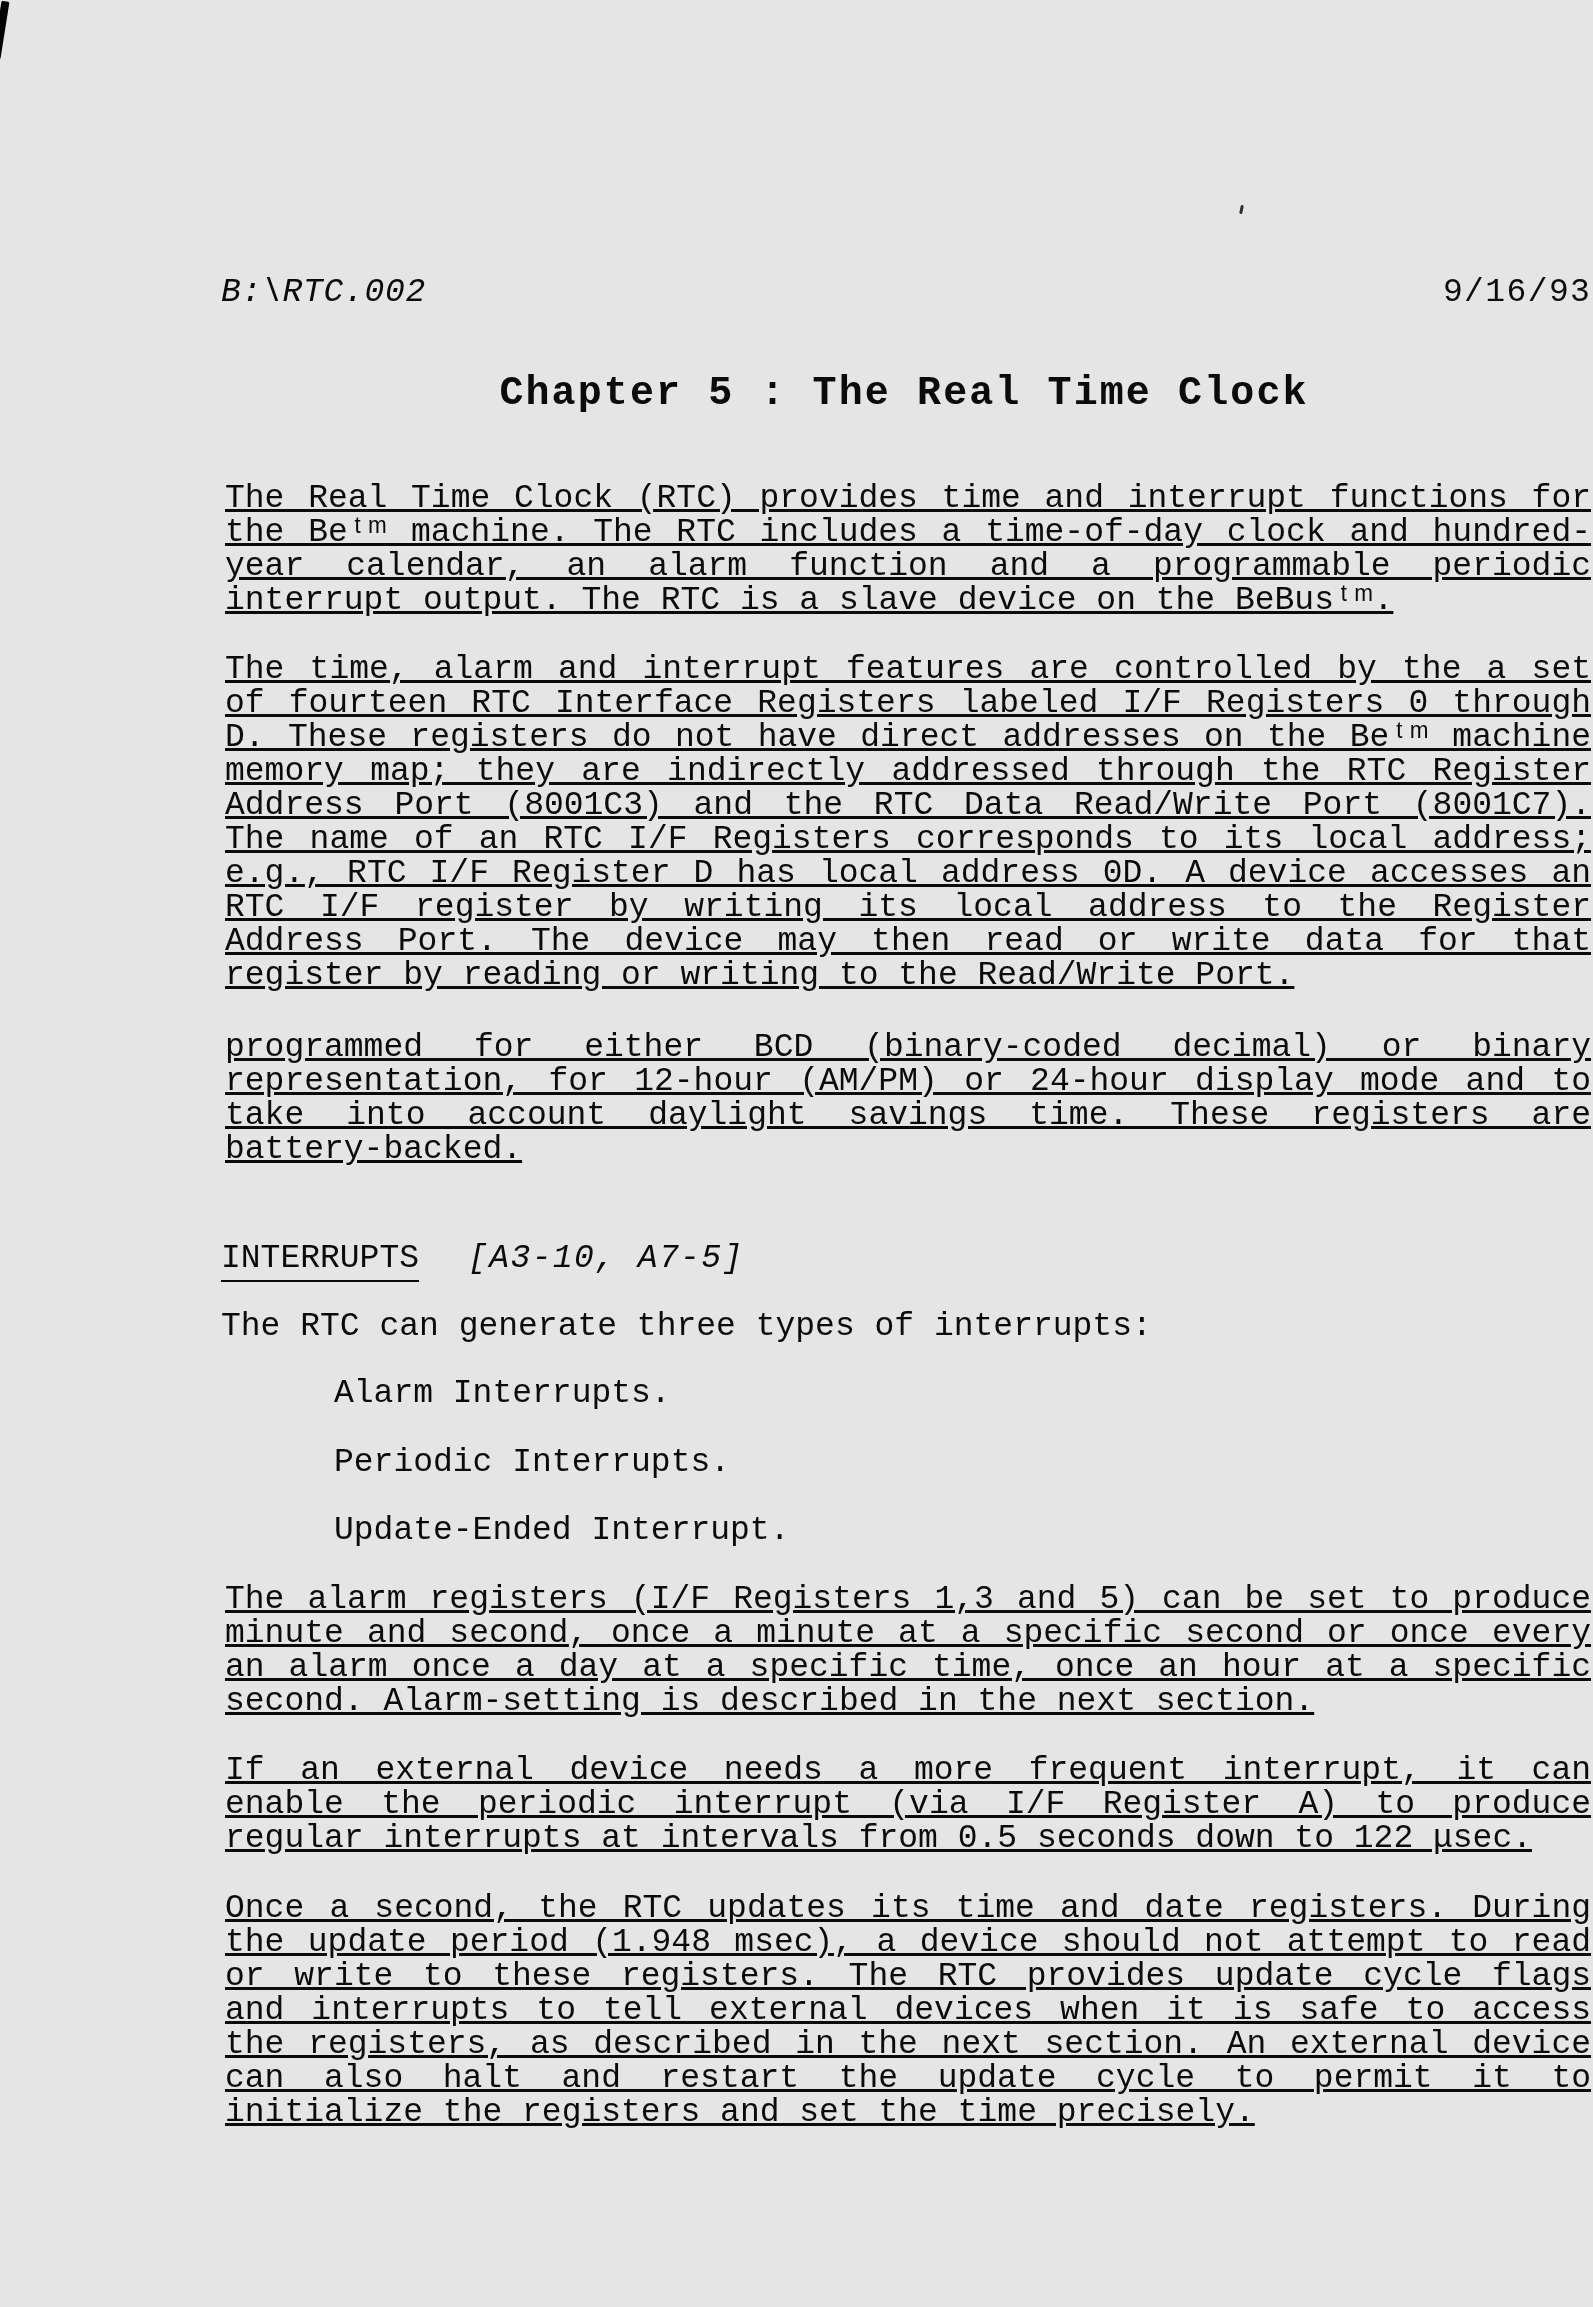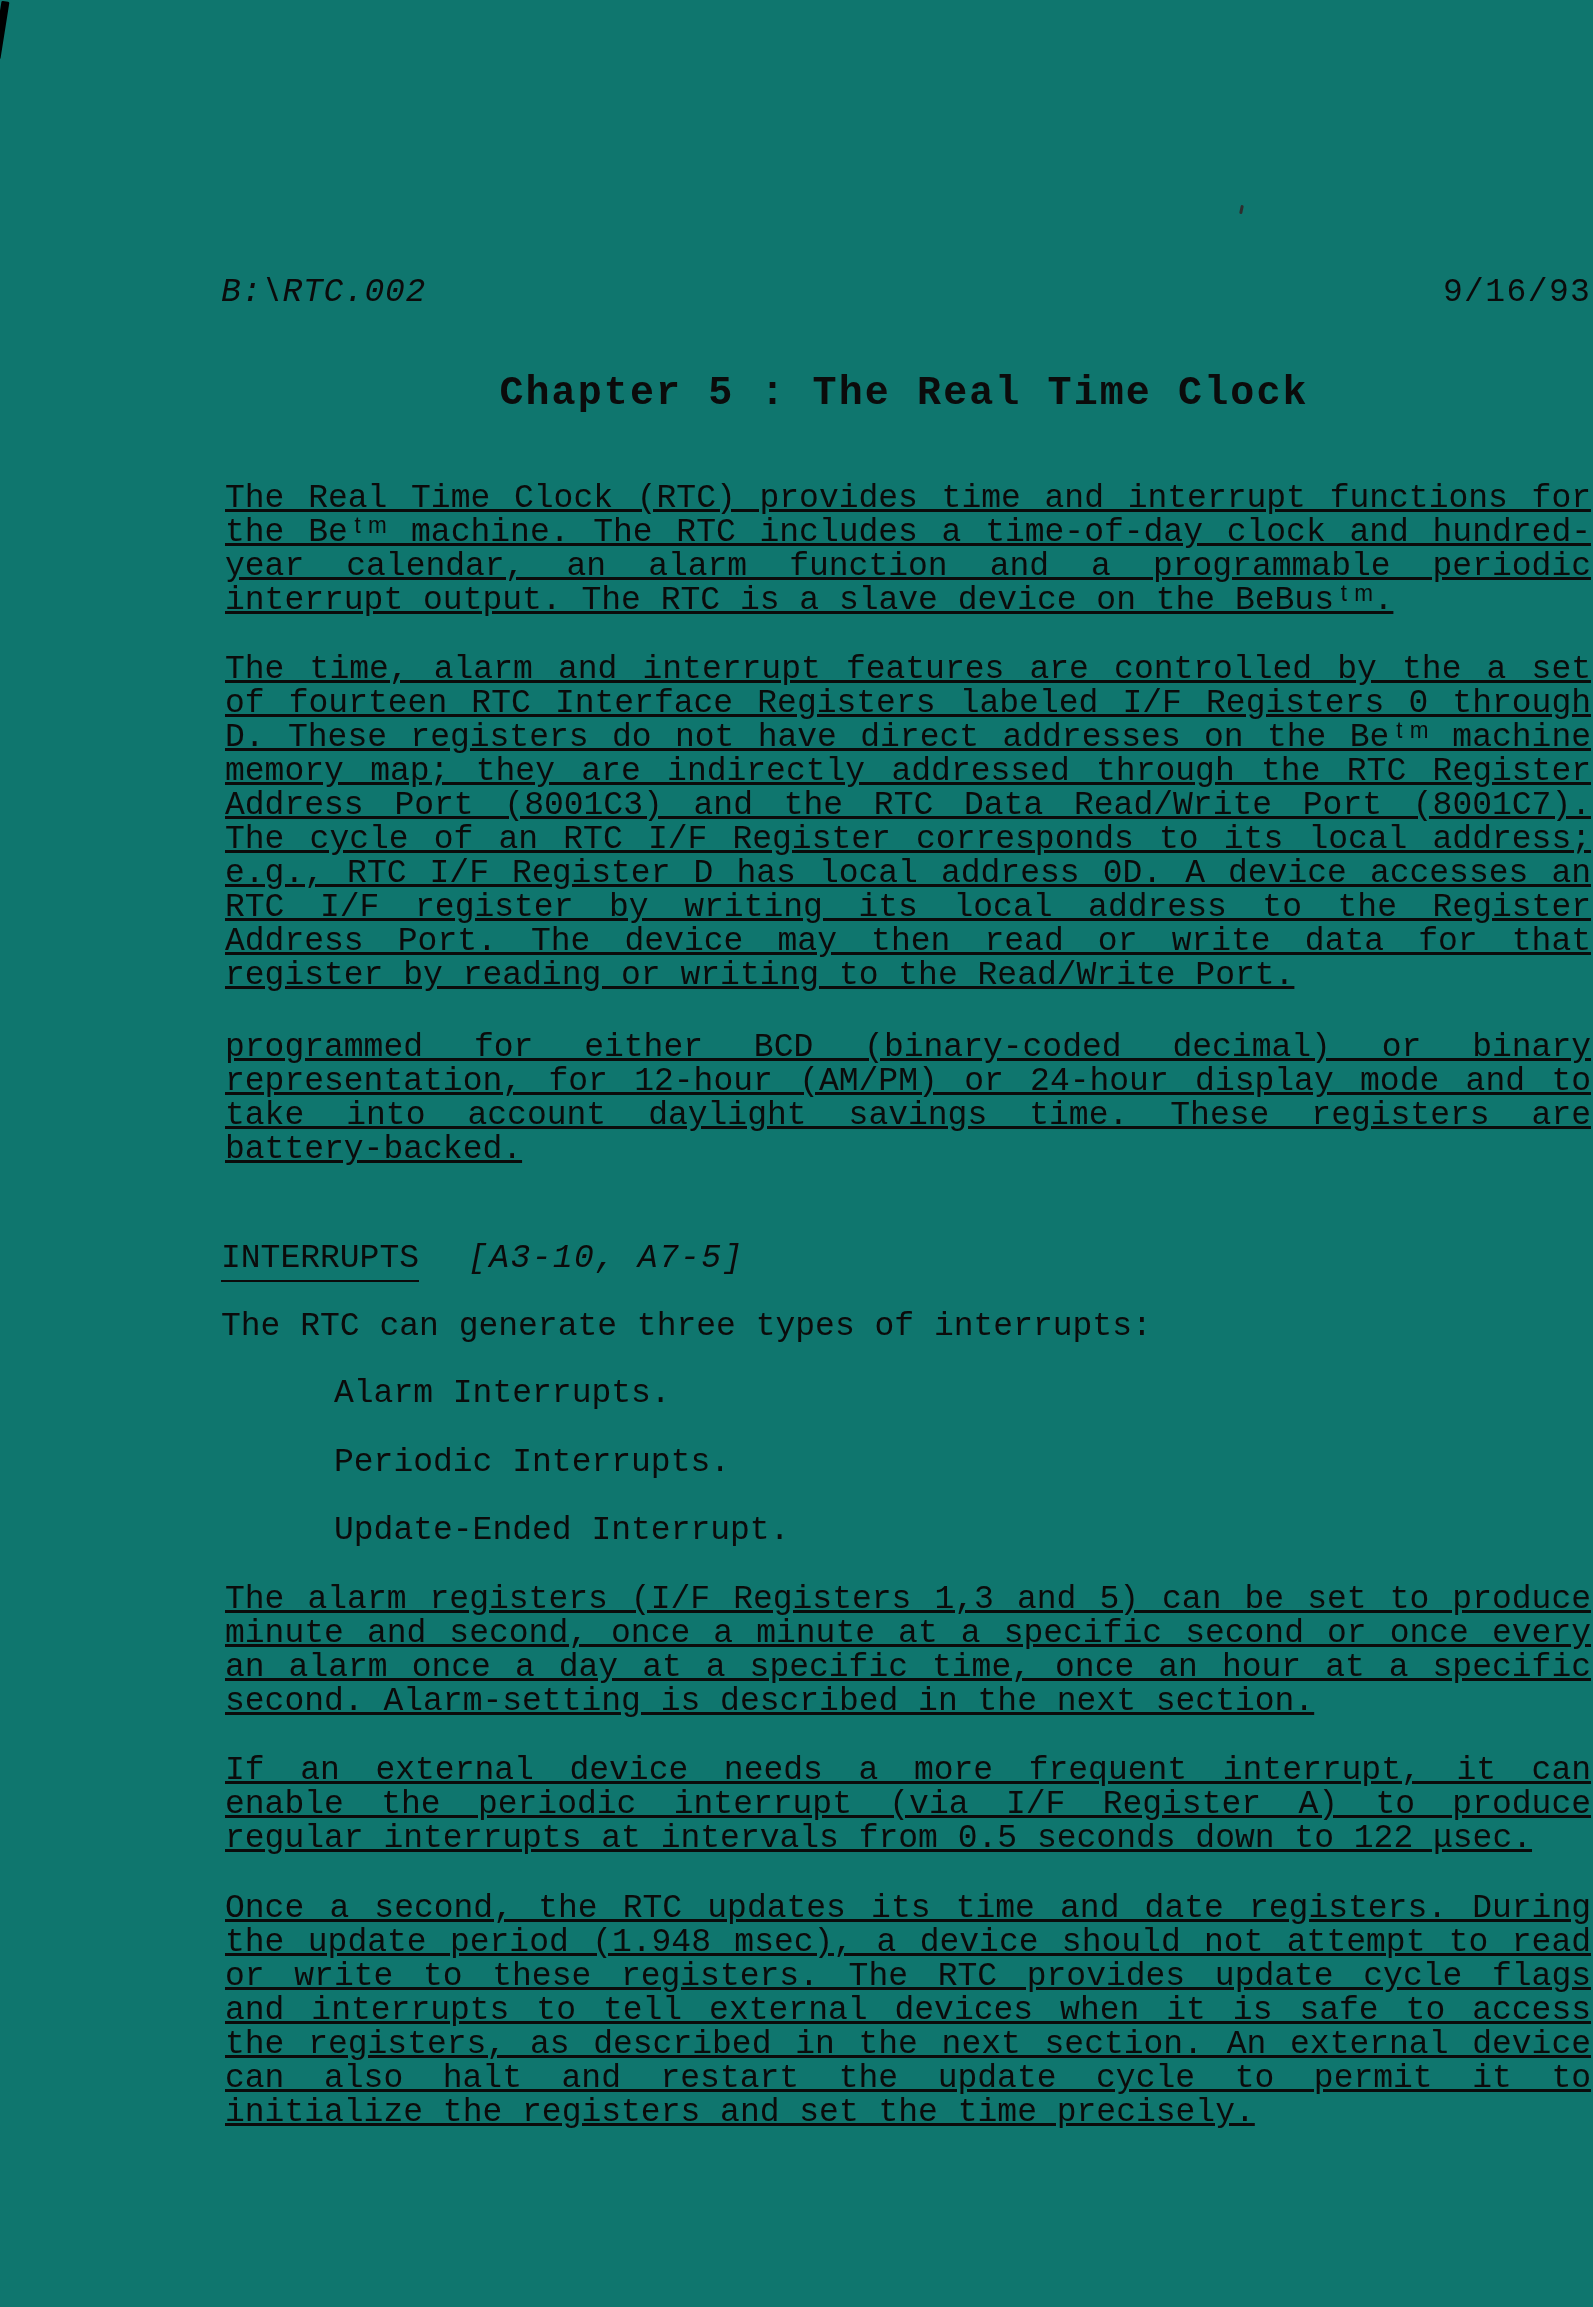--- a/index.html
+++ b/index.html
@@ -1,20 +1,20 @@
 <!DOCTYPE html>
 <html style="font-size:11px"><head>
 <meta charset="utf-8">
 <style>
   html, body { margin: 0; padding: 0; background: #ffffff; }
   .page {
     position: relative;
     width: 1594px;
     height: 2307px;
-    background: #0f766e;
+    background: #e5e5e5;
     overflow: hidden;
     font-family: "Liberation Mono", "DejaVu Sans Mono", monospace;
     color: #0b0b0b;
   }
 
   
   .corner-mark {
     position: absolute;
     left: -2.7px; top: 1.4px;
     width: 8.2px; height: 58px;
@@ -133,21 +133,21 @@
       <div class="ln">year calendar, an alarm function and a programmable periodic</div>
       <div class="ln">interrupt output. The RTC is a slave device on the BeBusᵗᵐ.</div>
     </div>
 
   <div class="para" style="top:653px">
       <div class="ln">The time, alarm and interrupt features are controlled by the a set</div>
       <div class="ln">of fourteen RTC Interface Registers labeled I/F Registers 0 through</div>
       <div class="ln">D. These registers do not have direct addresses on the Beᵗᵐ machine</div>
       <div class="ln">memory map; they are indirectly addressed through the RTC Register</div>
       <div class="ln">Address Port (8001C3) and the RTC Data Read/Write Port (8001C7).</div>
-      <div class="ln">The cycle of an RTC I/F Register corresponds to its local address;</div>
+      <div class="ln">The name of an RTC I/F Registers corresponds to its local address;</div>
       <div class="ln">e.g., RTC I/F Register D has local address 0D. A device accesses an</div>
       <div class="ln">RTC I/F register by writing its local address to the Register</div>
       <div class="ln">Address Port. The device may then read or write data for that</div>
       <div class="ln">register by reading or writing to the Read/Write Port.</div>
     </div>
 
   <div class="para" style="top:1031px">
       <div class="ln">programmed for either BCD (binary-coded decimal) or binary</div>
       <div class="ln">representation, for 12-hour (AM/PM) or 24-hour display mode and to</div>
       <div class="ln">take into account daylight savings time. These registers are</div>

